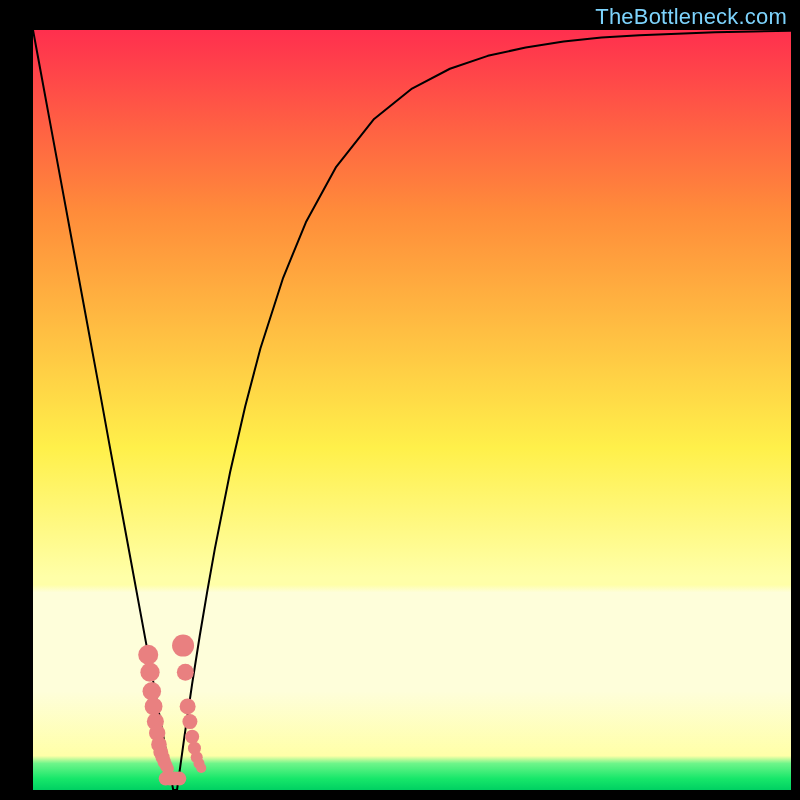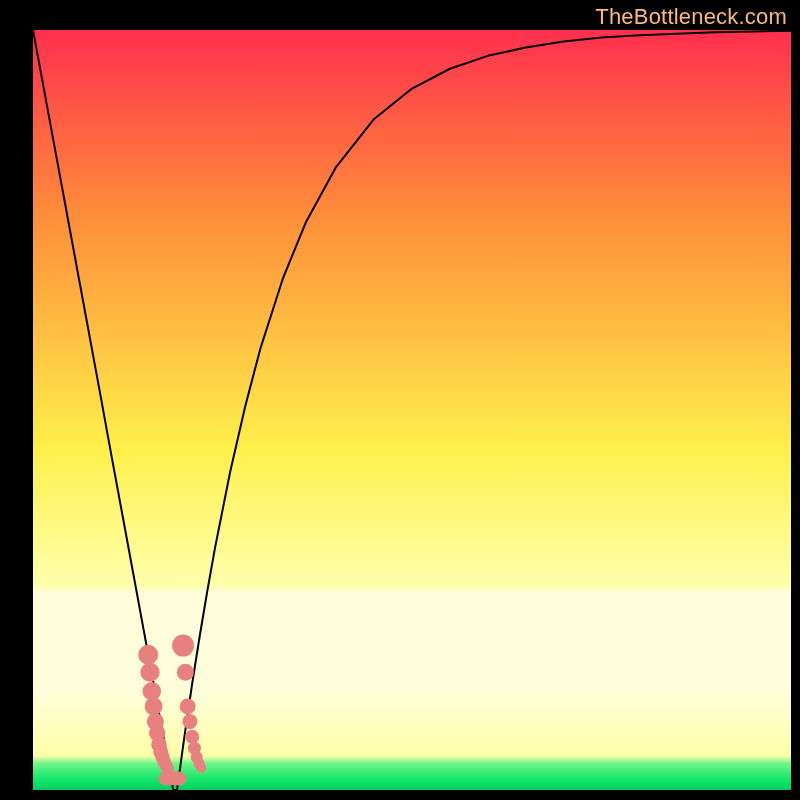--- a/index.html
+++ b/index.html
@@ -23,21 +23,21 @@
   .gradient {
     position: absolute;
     inset: 0;
   }
   .curves {
     position: absolute;
     inset: 0;
   }
   .watermark {
     position: absolute;
-    color: #fdba74;
+    color: #7dd3fc;
     font-size: 22px;
     font-weight: 400;
     letter-spacing: 0.2px;
     text-align: right;
     white-space: nowrap;
     user-select: none;
   }
 </style>
 </head>
 <body>

